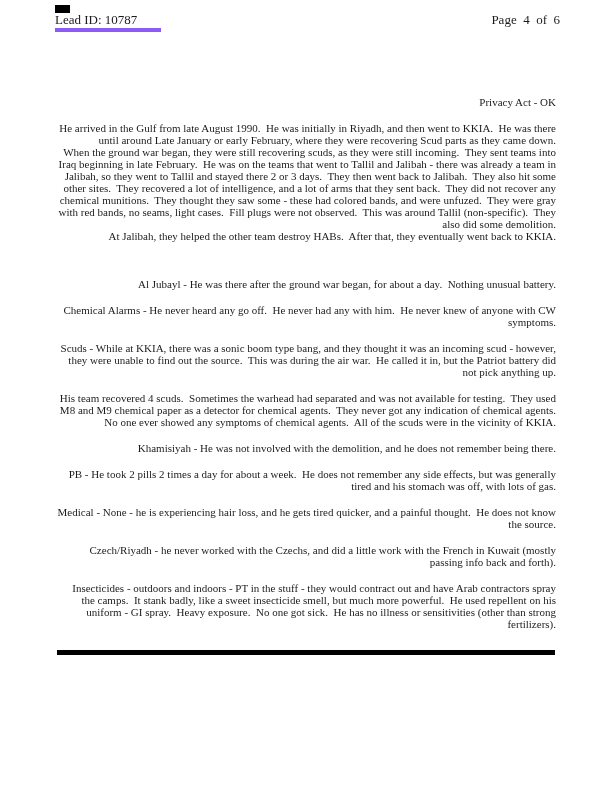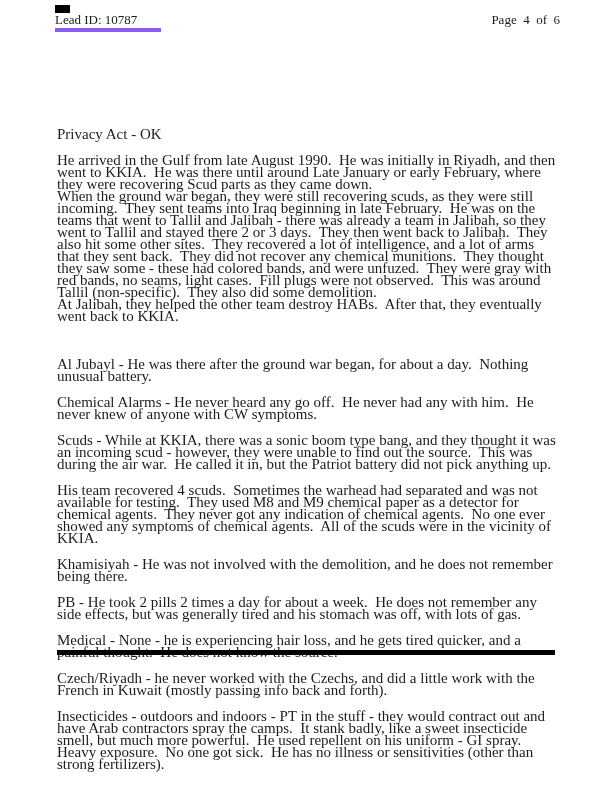--- a/index.html
+++ b/index.html
@@ -51,24 +51,23 @@
     font-size: 13px;
     line-height: 12px;
     white-space: pre;
   }
   
   .body {
     position: absolute;
     left: 57px;
     right: 56px;
     top: 96px;
-    font-size: 15px;
+    font-size: 11px;
     line-height: 12px;
-    text-align: left;
-    margin-top: 32px;
+    text-align: right;
   }
   .body p {
     margin: 0;
     white-space: pre-wrap;
   }
   p.line {
     margin-bottom: 14px;
   }
   .chronology p.cpara {
     margin: 0;

